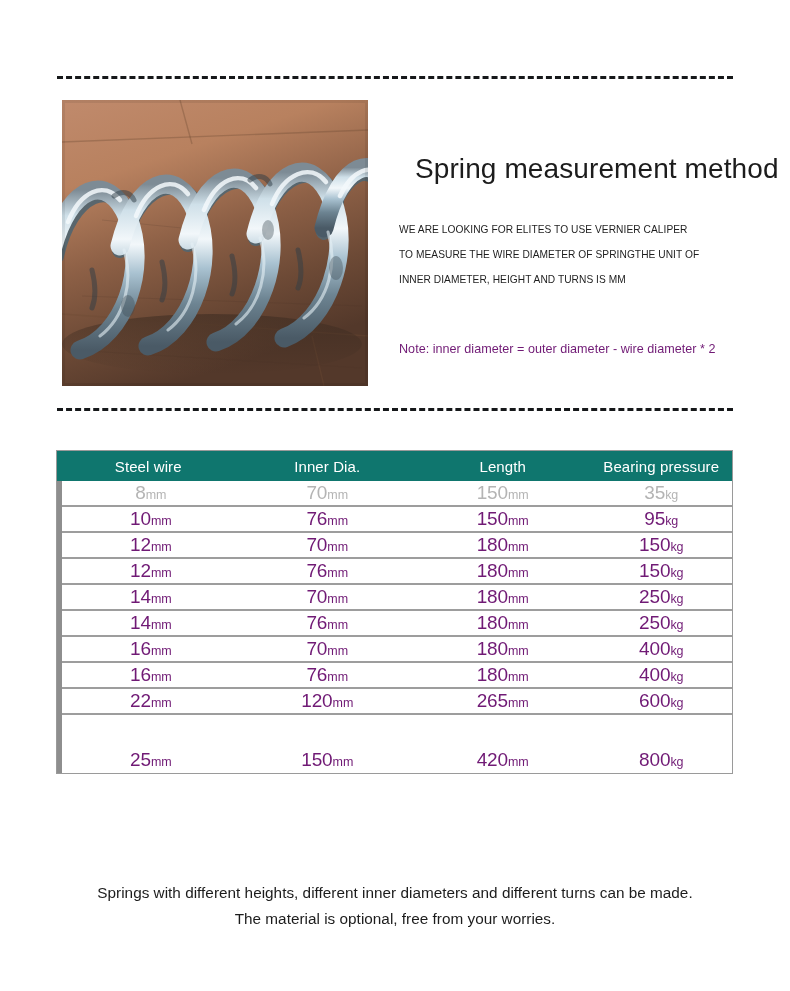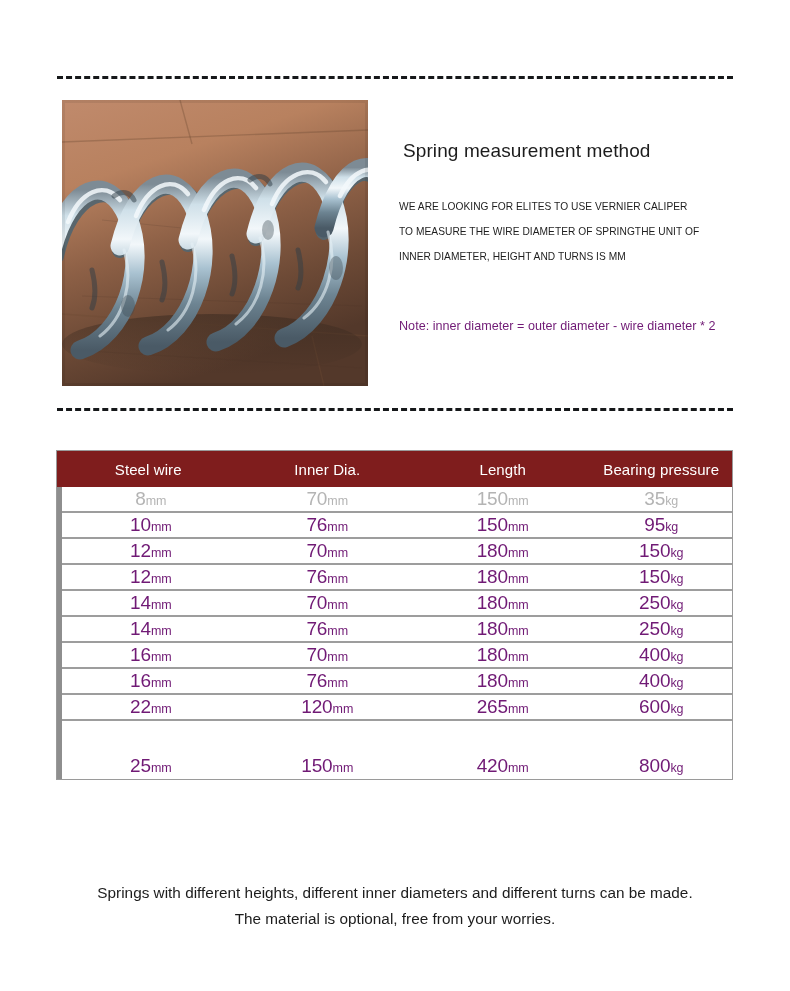--- a/index.html
+++ b/index.html
@@ -53,25 +53,25 @@
   .photo-svg { display: block; width: 100%; height: 100%; }
 
   
   .info-col {
     position: absolute;
     left: 399px;
     top: 0;
     width: 360px;
   }
   .headline {
-    font-size: 19px;
+    font-size: 28px;
     color: #1c1c1c;
     font-weight: 400;
     letter-spacing: 0.1px;
-    margin: 4px;
+    margin: 16px;
     padding-top: 36px;
     line-height: 1.2;
     white-space: nowrap;
   }
   .body-lines {
     margin-top: 31px;
   }
   .body-line {
     font-size: 10.2px;
     color: #1e1e1e;
@@ -92,22 +92,22 @@
     position: absolute;
     left: 56px;
     top: 450px;
     width: 677px;
     border: 1px solid #9a9a9a;
     box-sizing: border-box;
     background: #ffffff;
   }
   .thead {
     display: flex;
-    background: #7f1d1d;
-    height: 36px;
+    background: #0f766e;
+    height: 30px;
     align-items: center;
   }
   .th {
     color: #ffffff;
     font-size: 15px;
     font-weight: 400;
     text-align: center;
     letter-spacing: 0.1px;
     white-space: nowrap;
   }

